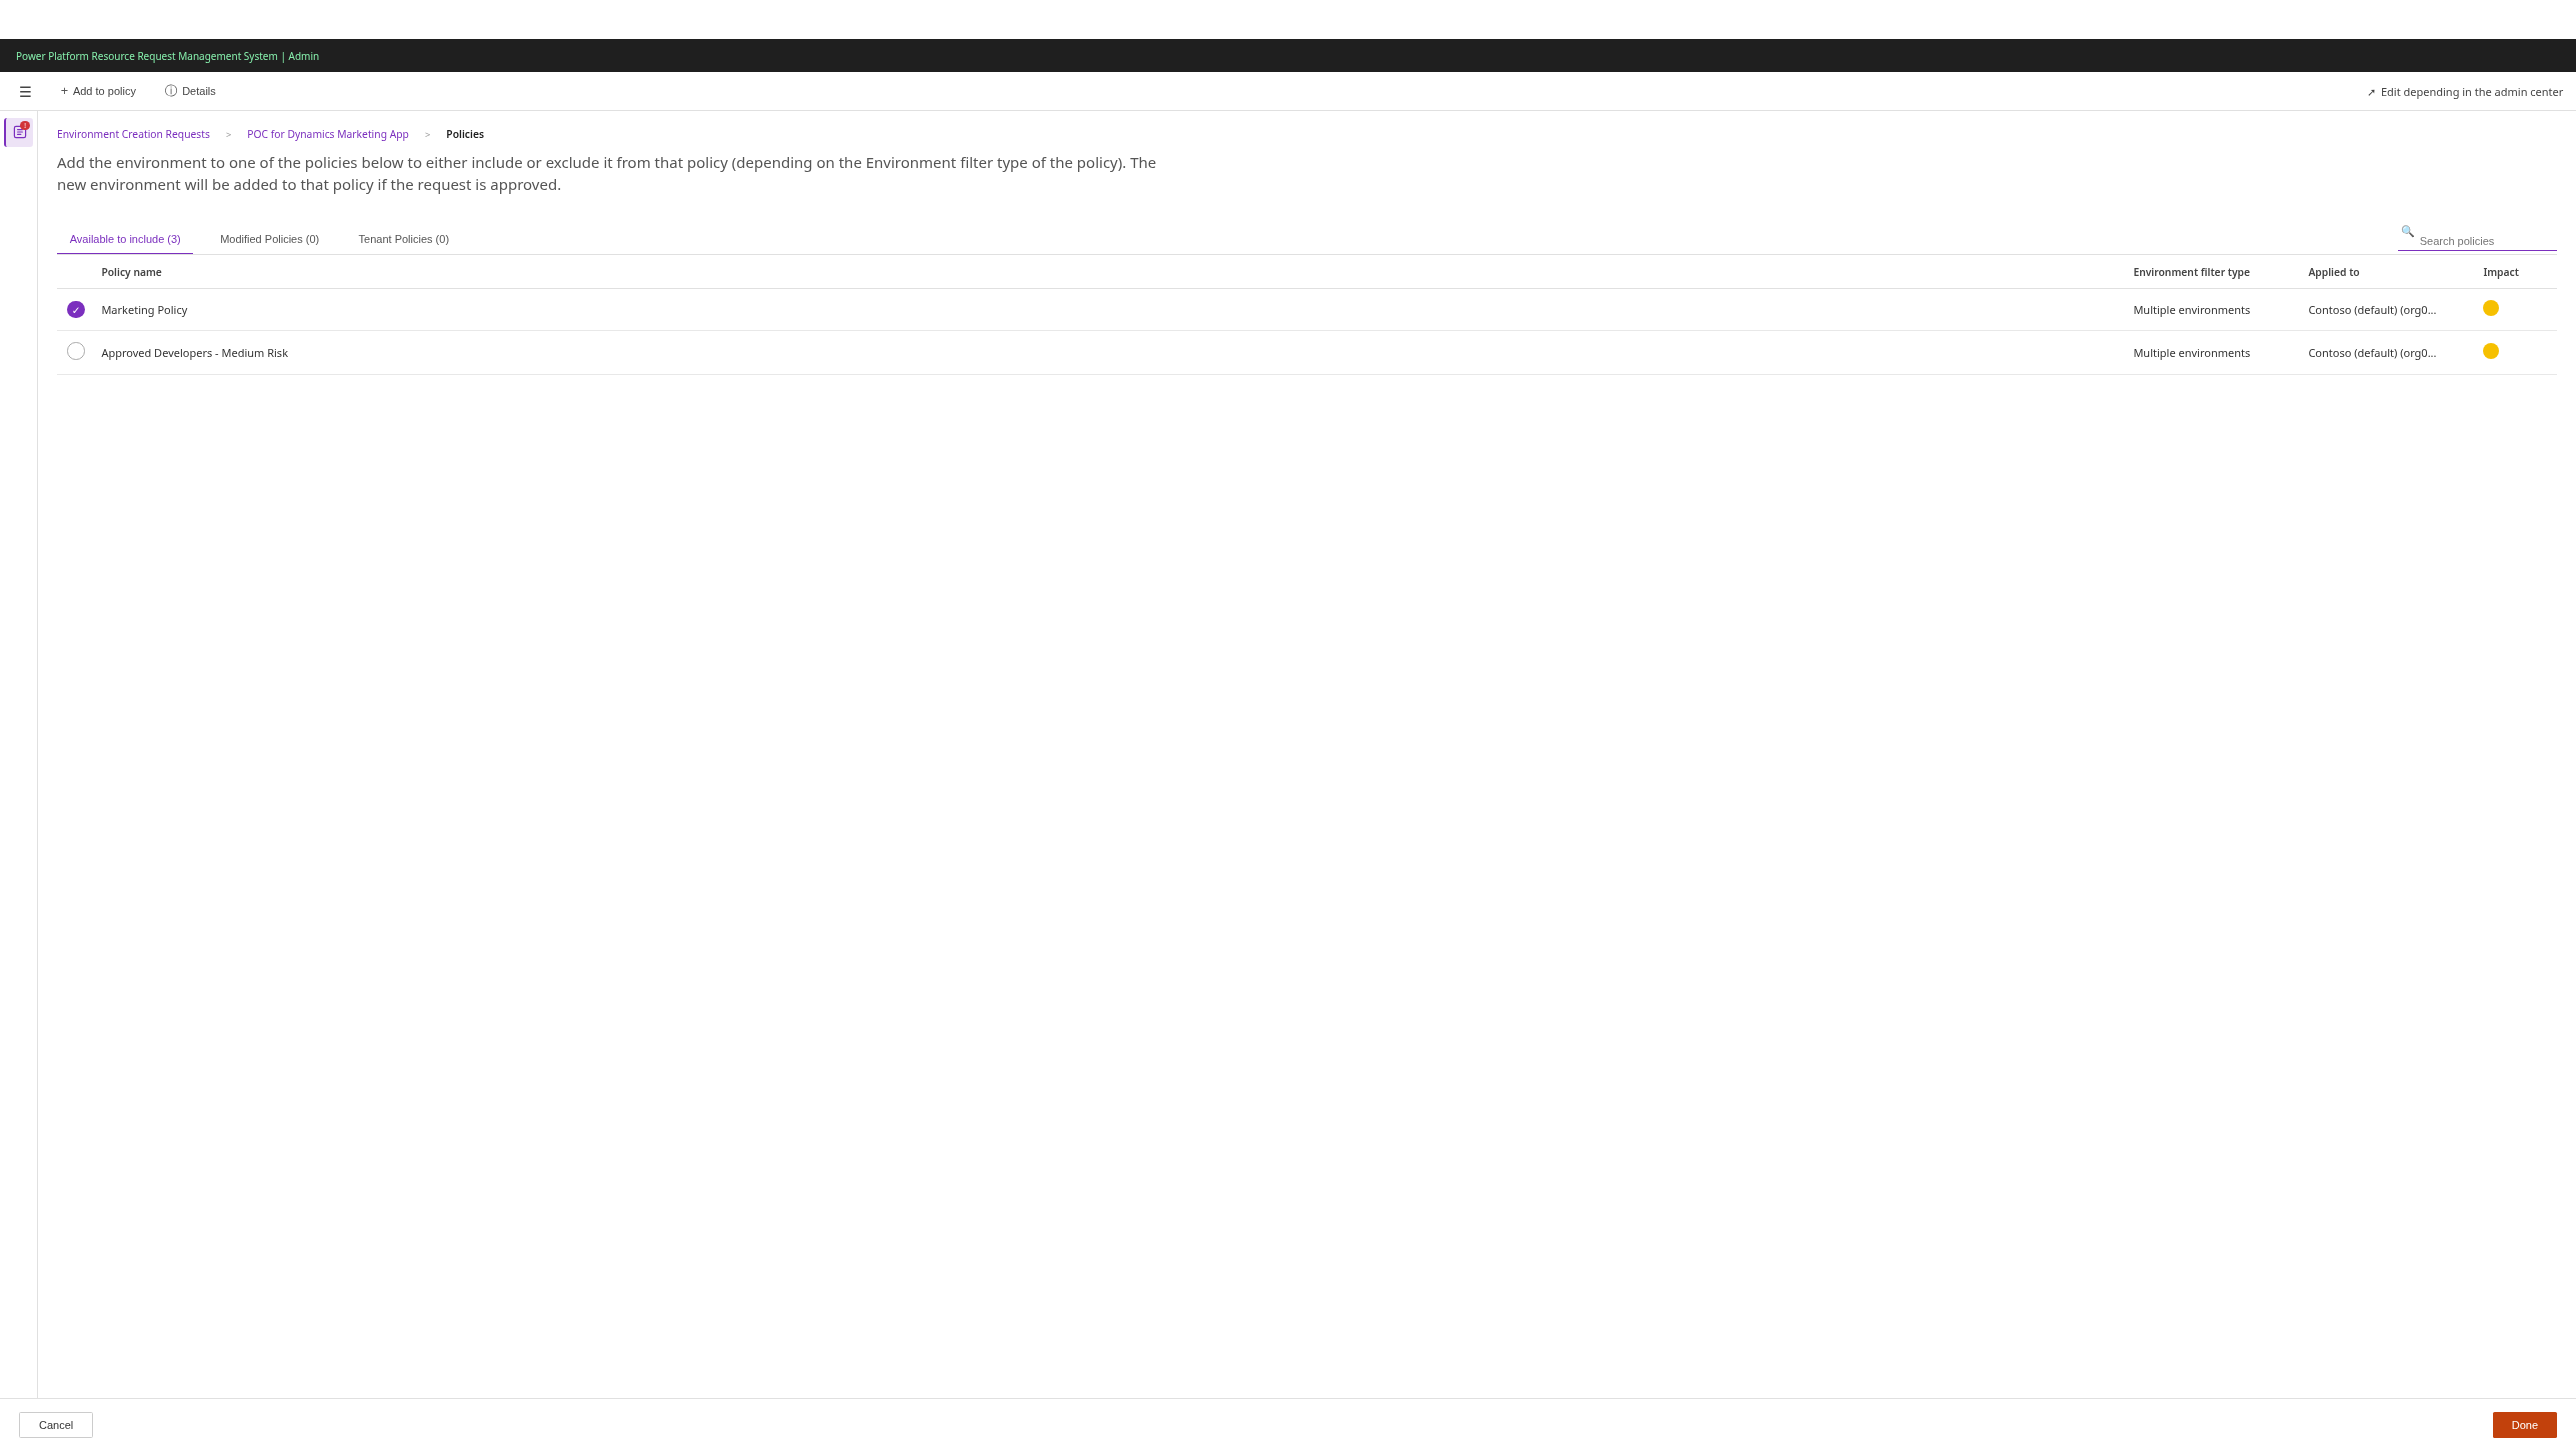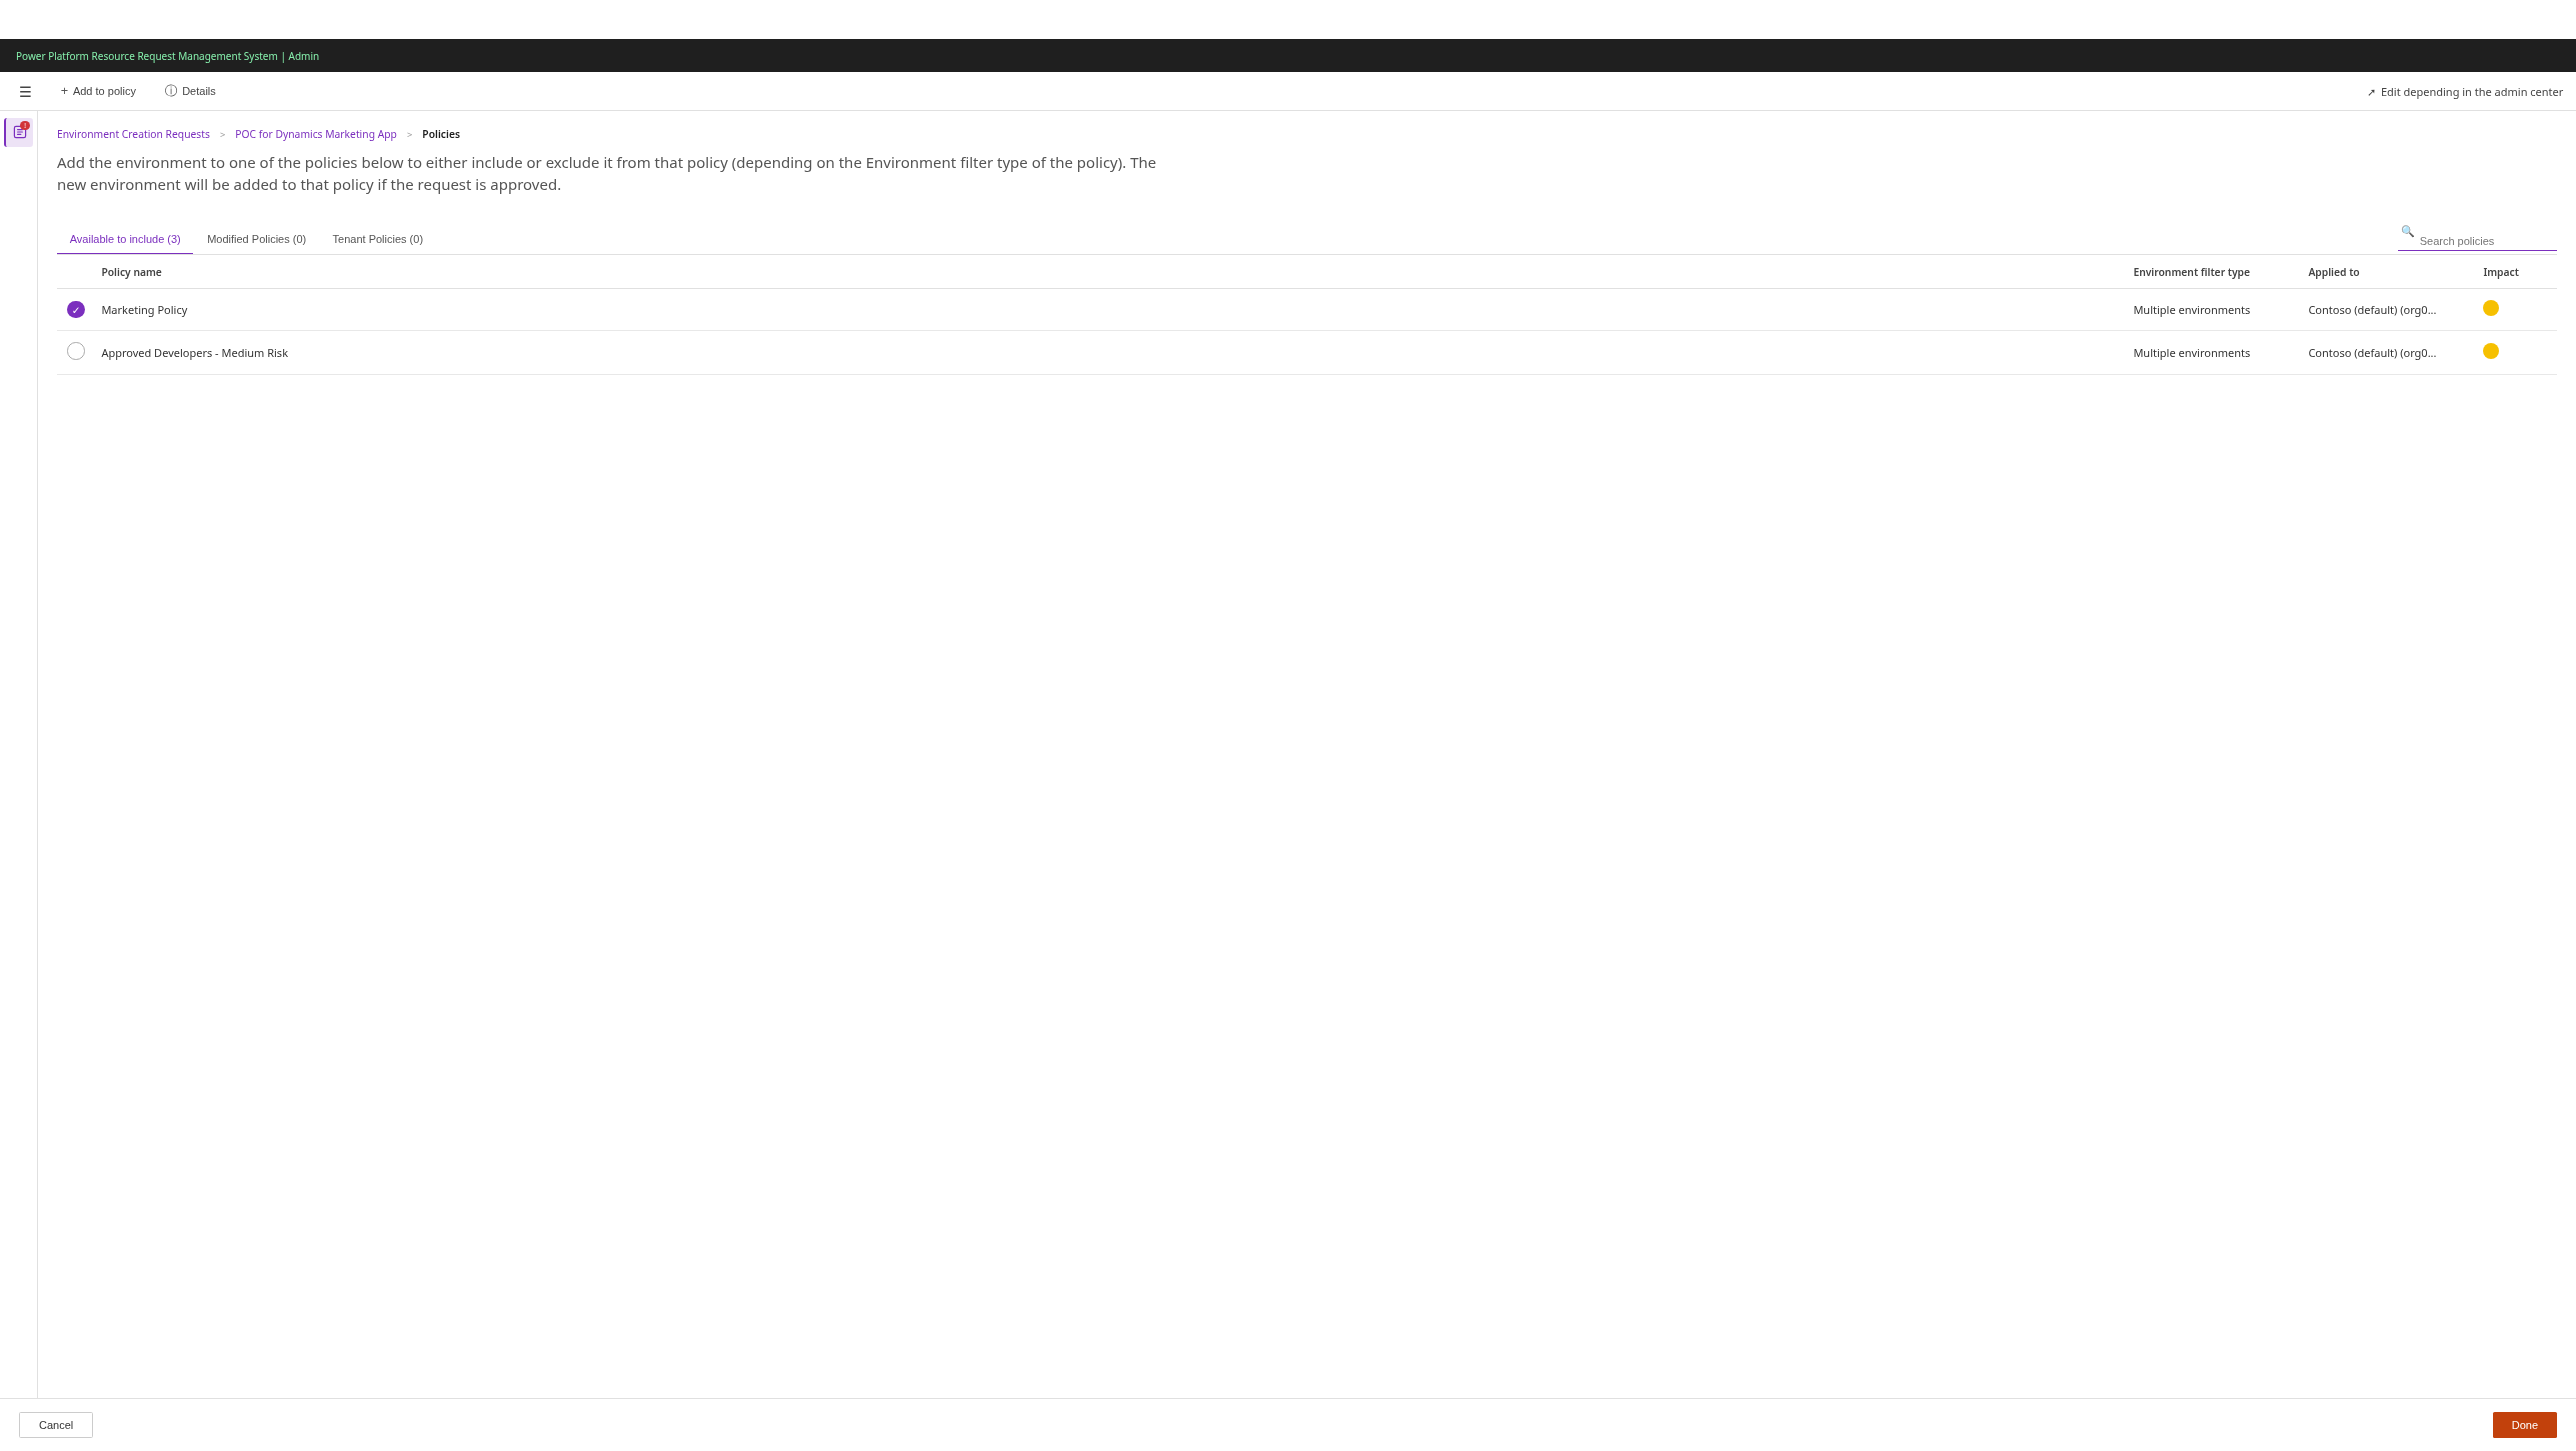--- a/index.html
+++ b/index.html
@@ -105,21 +105,21 @@
       overflow-y: auto;
       padding: 16px 19px;
       display: flex;
       flex-direction: column;
     }
 
     
     .breadcrumb {
       display: flex;
       align-items: flex-end;
-      gap: 10px;
+      gap: 16px;
       font-size: 10.3px;
       color: #666;
       margin-bottom: 9.5px;
       flex-wrap: wrap;
     }
     .breadcrumb a { color: #7b2fbe; text-decoration: none; cursor: pointer; }
     .breadcrumb .current { font-weight: 600; color: #1f1f1f; }
     .breadcrumb .chevron { color: #999; font-size: 9.5px; }
 
     
@@ -135,21 +135,21 @@
     .tabs {
       display: flex;
       border-bottom: 0.8px solid #e0e0e0;
       margin-bottom: 0;
       gap: 0;
       align-items: flex-end;
       justify-content: space-between;
     }
     .tabs-left {
       display: flex;
-      gap: 1px;
+      gap: 14px;
     }
     .tab {
       padding: 8px 12.7px;
       cursor: pointer;
       font-size: 11px;
       color: #555;
       border-bottom: 1.6px solid transparent;
       white-space: nowrap;
       background: none;
       border-top: none;

